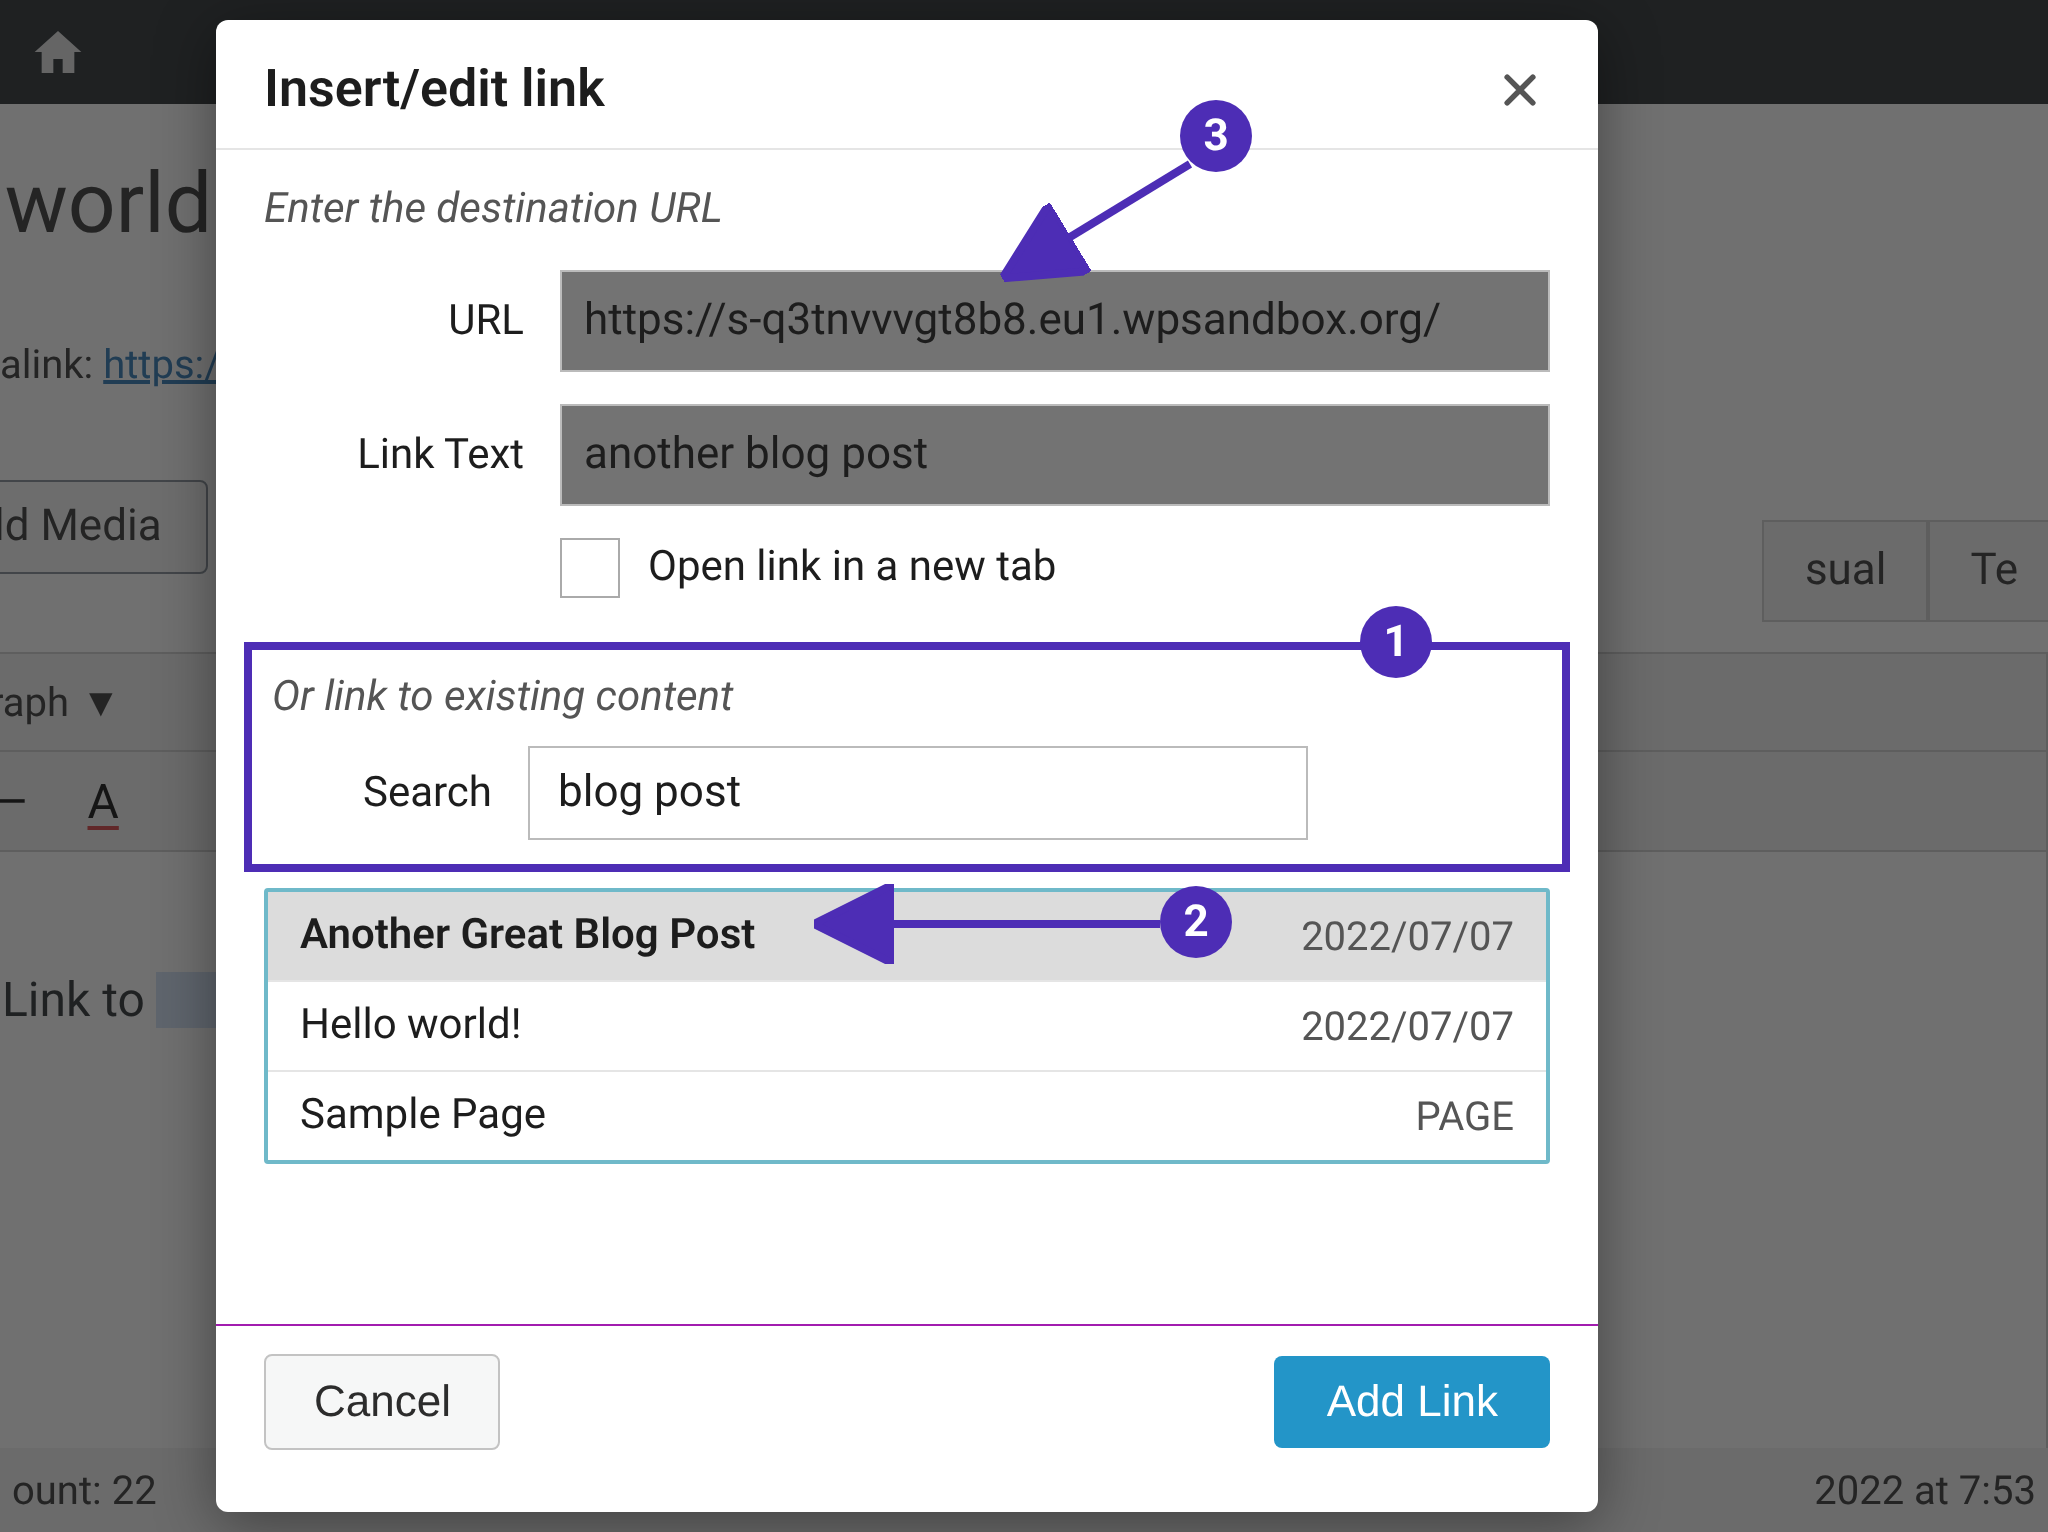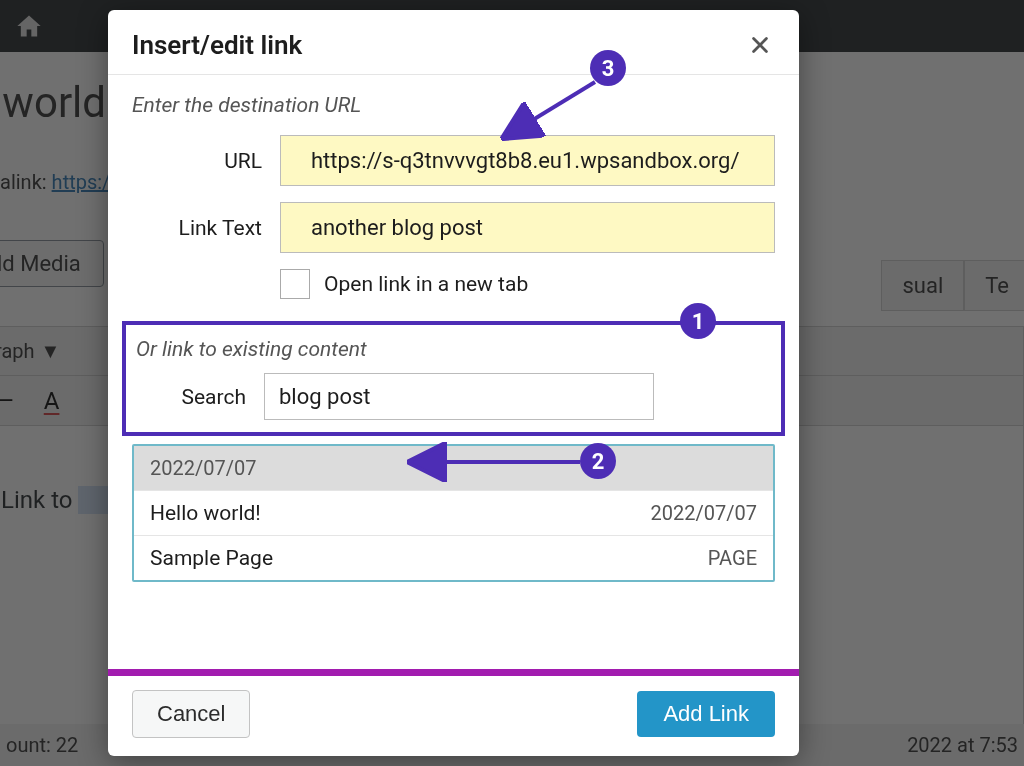--- a/index.html
+++ b/index.html
@@ -206,26 +206,26 @@
     }
     .form-row label {
       width: 130px;
       text-align: right;
       font-size: 21px;
       color: #1d1d1d;
     }
     .form-row input[type="text"] {
       flex: 1;
       max-width: 530px;
-      padding: 12px 30px;
+      padding: 12px 11px;
       border: 1px solid #bbb;
       font-size: 22px;
       color: #1d1d1d;
       font-family: inherit;
-      background: #fef9c3;
+      background: #737373;
     }
 
     .checkbox-row {
       display: flex;
       align-items: center;
       gap: 14px;
       margin-left: 148px;
       margin-bottom: 22px;
     }
     .modal-checkbox {
@@ -291,22 +291,22 @@
       font-weight: 600;
     }
     .result-meta {
       font-size: 20px;
       color: #555;
       font-weight: 400;
     }
 
     
     .modal-footer {
-      border-top: 7px solid #a21caf;
-      padding: 14px 24px 18px 24px;
+      border-top: 1px solid #a21caf;
+      padding: 14px 24px 31px 24px;
       display: flex;
       align-items: center;
       justify-content: space-between;
     }
     .cancel-btn {
       padding: 10px 24px;
       border: 1px solid #c3c3c3;
       border-radius: 4px;
       background: #f6f7f7;
       font-size: 22px;
@@ -421,20 +421,21 @@
     <div class="search-section">
       <div class="section-instruction">Or link to existing content</div>
       <div class="search-row">
         <label>Search</label>
         <input type="text" value="blog post" style="">
       </div>
     </div>
 
     <div class="results">
       <div class="result-row selected">
+        <span>Another Great Blog Post</span>
         <span class="result-meta">2022/07/07</span>
       </div>
       <div class="result-row">
         <span>Hello world!</span>
         <span class="result-meta">2022/07/07</span>
       </div>
       <div class="result-row">
         <span>Sample Page</span>
         <span class="result-meta">PAGE</span>
       </div>

